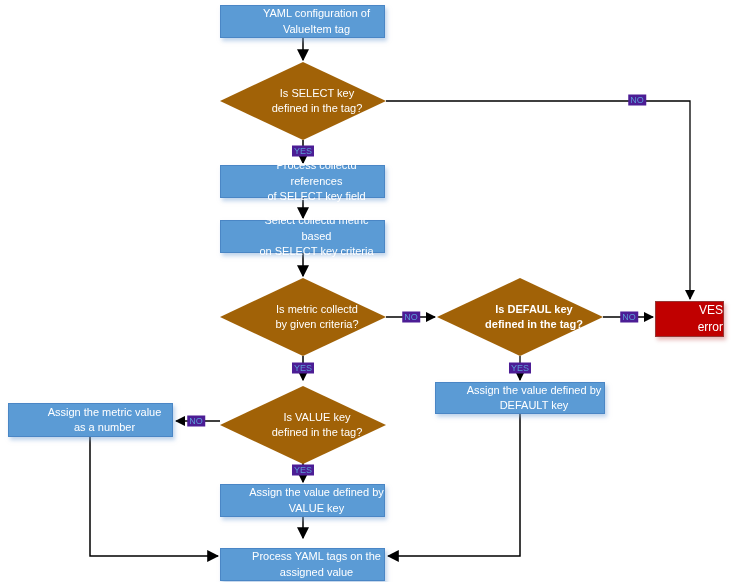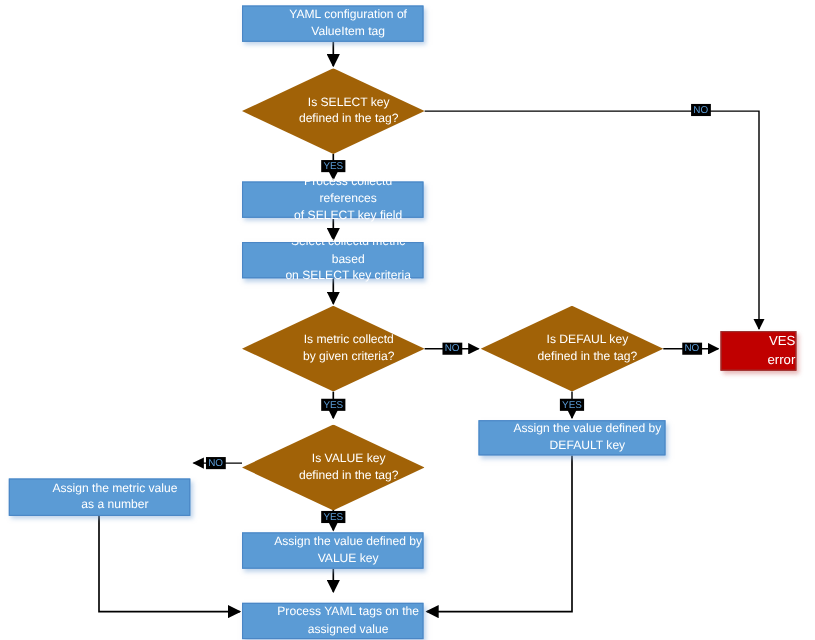--- a/index.html
+++ b/index.html
@@ -46,34 +46,34 @@
     box-shadow: 2px 3px 4px rgba(192, 80, 80, 0.4);
     font-size: 12px;
     text-align: right;
   }
   .edge-label {
     position: absolute;
     transform: translate(-50%, -50%);
     font-size: 9px;
     line-height: 1;
     color: #5B9BD5;
-    background: #000000;
+    background: #4c1d95;
     padding: 1px 2px;
   }
   
   #n-start          { left: 220px; top:   5px; width: 165px; height: 33px; }
   #d-select         { left: 220px; top:  62px; width: 166px; height: 78px; }
   #n-refs           { left: 220px; top: 165px; width: 165px; height: 33px; }
   #n-selmetric      { left: 220px; top: 220px; width: 165px; height: 33px; }
   #d-metric         { left: 220px; top: 278px; width: 166px; height: 78px; }
-  #d-default        { left: 437px; top: 278px; width: 166px; height: 78px; }
+  #d-default        { left: 437px; top: 278px; width: 166px; height: 78px; font-weight: bold; }
   #n-ves            { left: 655px; top: 301px; width:  69px; height: 36px; }
   #n-assigndefault  { left: 435px; top: 382px; width: 170px; height: 32px; }
   #d-value          { left: 220px; top: 386px; width: 166px; height: 78px; }
-  #n-assignmetric   { left:   8px; top: 403px; width: 165px; height: 34px; margin-top: 32px; }
+  #n-assignmetric   { left:   8px; top: 403px; width: 165px; height: 34px; }
   #n-assignvalue    { left: 220px; top: 484px; width: 165px; height: 33px; }
   #n-processyaml    { left: 220px; top: 548px; width: 165px; height: 33px; }
   
   #el-select-yes  { left: 303px; top: 151px; }
   #el-select-no   { left: 637px; top: 100px; }
   #el-metric-no   { left: 411px; top: 317px; }
   #el-metric-yes  { left: 303px; top: 368px; }
   #el-default-no  { left: 629px; top: 317px; }
   #el-default-yes { left: 520px; top: 368px; }
   #el-value-no    { left: 196px; top: 421px; }

